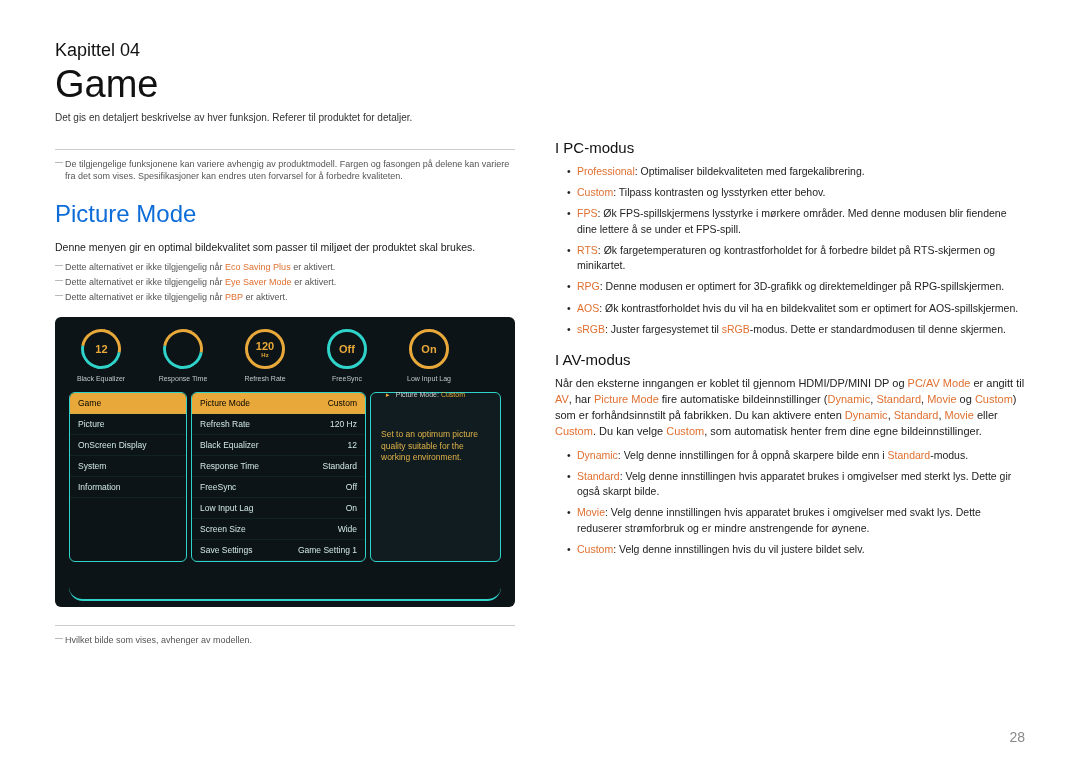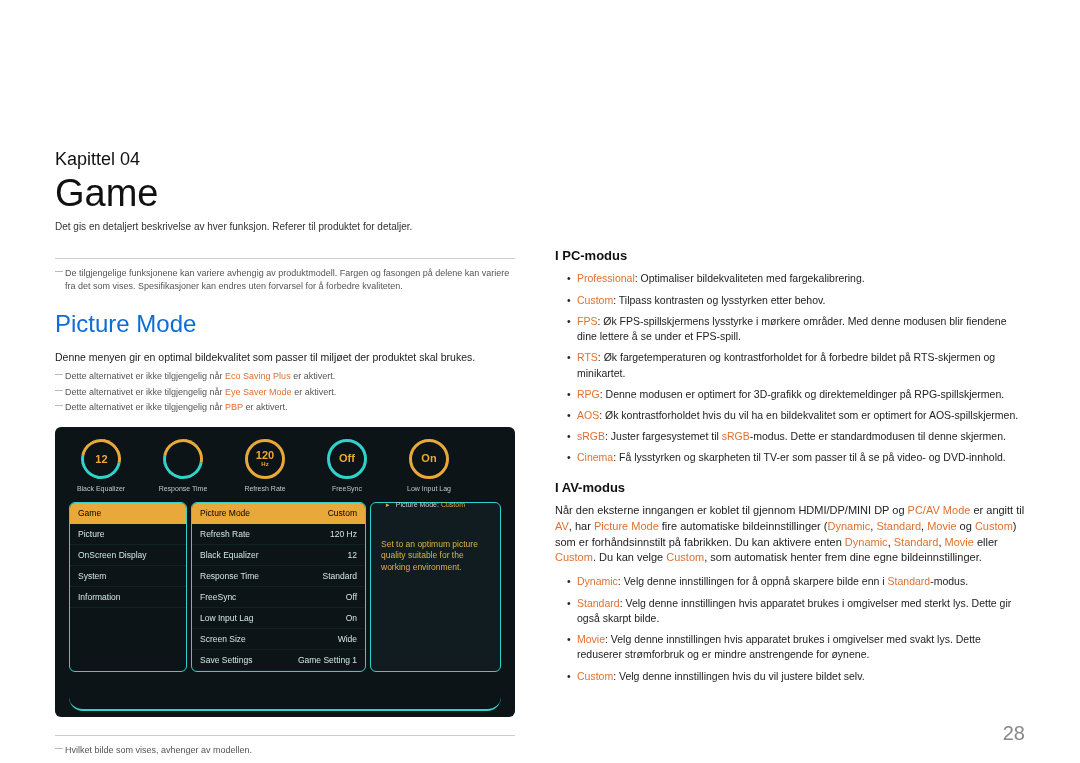--- a/index.html
+++ b/index.html
@@ -4,38 +4,38 @@
 <style>
   * { margin: 0; padding: 0; box-sizing: border-box; }
   body {
     background: #fff;
     font-family: Arial, Helvetica, sans-serif;
     width: 1080px;
     height: 763px;
     position: relative;
     color: #000;
   }
-  .page { padding: 40px 55px 4px 55px; display: flex; flex-direction: column; height: 100%; justify-content: flex-end; }
+  .page { padding: 40px 55px 10px 55px; display: flex; flex-direction: column; height: 100%; }
   .chapter-label { font-size: 18px; font-weight: 500; margin-bottom: 2px; color:#111;}
   .page-title { font-size: 38px; font-weight: 400; margin-bottom: 6px; color:#111;}
   .page-subtitle { font-size: 10px; color: #333; margin-bottom: 16px; }
   .columns { display: flex; gap: 40px;}
   .left-col { flex: 0 0 460px; }
   .right-col { flex: 1; }
   .footnote { font-size: 9px; color:#555; padding-left: 10px; position: relative; margin-bottom: 3px; line-height:1.35;}
   .footnote::before { content:"―"; position:absolute; left:0; top:-1px; font-size:8px; color:#777;}
   .inline-orange { color: #e07030; }
   .section-heading { color: #0d6cd8; font-size: 24px; font-weight: 400; margin: 18px 0 12px; }
   .body-text { font-size: 10.5px; color:#222; line-height:1.4; margin-bottom:6px;}
   hr.thin { border:none; border-top:1px solid #ccc; margin:10px 0 8px;}
-  .sub-heading { font-size: 13px; font-weight: 700; margin-bottom: 8px; color:#111;}
+  .sub-heading { font-size: 15px; font-weight: 400; margin-bottom: 8px; color:#111;}
   ul.bullets { list-style: none; margin-left: 12px; margin-bottom: 14px;}
   ul.bullets li { font-size: 10.5px; color:#222; line-height:1.45; margin-bottom:6px; position:relative; padding-left:10px;}
   ul.bullets li::before { content:"•"; position:absolute; left:0; top:0; color:#222;}
-  .page-num { position:absolute; bottom:18px; right:55px; font-size:20px; color:#888;}
+  .page-num { position:absolute; bottom:18px; right:55px; font-size:14px; color:#888;}
 
   
   .osd {
     width: 460px; height: 290px; background:#0d1417; border-radius:6px;
     position:relative; margin-top:14px; overflow:hidden;
   }
   .gauges { display:flex; gap:18px; padding:12px 14px 4px; }
   .gauge { flex:0 0 64px; display:flex; flex-direction:column; align-items:center; }
   .ring { width:40px; height:40px; border-radius:50%; border:3px solid #2fd3c9; display:flex; align-items:center; justify-content:center; position:relative; background:#0d1417;}
   .ring.partial { border-top-color:#e8a93a; border-right-color:#e8a93a; transform:rotate(-35deg);}
@@ -179,21 +179,20 @@
     <div class="right-col">
       <div class="sub-heading">I PC-modus</div>
       <ul class="bullets" id="pc-list">
           <li><span class="inline-orange">Professional</span>: Optimaliser bildekvaliteten med fargekalibrering.</li>
           <li><span class="inline-orange">Custom</span>: Tilpass kontrasten og lysstyrken etter behov.</li>
           <li><span class="inline-orange">FPS</span>: Øk FPS-spillskjermens lysstyrke i mørkere områder. Med denne modusen blir fiendene dine lettere å se under et FPS-spill.</li>
           <li><span class="inline-orange">RTS</span>: Øk fargetemperaturen og kontrastforholdet for å forbedre bildet på RTS-skjermen og minikartet.</li>
           <li><span class="inline-orange">RPG</span>: Denne modusen er optimert for 3D-grafikk og direktemeldinger på RPG-spillskjermen.</li>
           <li><span class="inline-orange">AOS</span>: Øk kontrastforholdet hvis du vil ha en bildekvalitet som er optimert for AOS-spillskjermen.</li>
           <li><span class="inline-orange">sRGB</span>: Juster fargesystemet til <span class="inline-orange">sRGB</span>-modus. Dette er standardmodusen til denne skjermen.</li>
-          <li><span class="inline-orange">Cinema</span>: Få lysstyrken og skarpheten til TV-er som passer til å se på video- og DVD-innhold.</li>
         </ul>
 
       <div class="sub-heading">I AV-modus</div>
       <div class="long-para">
         <span>Når den eksterne inngangen er koblet til gjennom HDMI/DP/MINI DP og </span><span class="inline-orange">PC/AV Mode</span><span> er angitt til </span><span class="inline-orange">AV</span><span>, har </span><span class="inline-orange">Picture Mode</span><span> fire automatiske bildeinnstillinger (</span><span class="inline-orange">Dynamic</span><span>, </span><span class="inline-orange">Standard</span><span>, </span><span class="inline-orange">Movie</span><span> og </span><span class="inline-orange">Custom</span><span>) som er forhåndsinnstilt på fabrikken. Du kan aktivere enten </span><span class="inline-orange">Dynamic</span><span>, </span><span class="inline-orange">Standard</span><span>, </span><span class="inline-orange">Movie</span><span> eller </span><span class="inline-orange">Custom</span><span>. Du kan velge </span><span class="inline-orange">Custom</span><span>, som automatisk henter frem dine egne bildeinnstillinger.</span>
       </div>
       <ul class="bullets" id="av-list">
           <li><span class="inline-orange">Dynamic</span>: Velg denne innstillingen for å oppnå skarpere bilde enn i <span class="inline-orange">Standard</span>-modus.</li>
           <li><span class="inline-orange">Standard</span>: Velg denne innstillingen hvis apparatet brukes i omgivelser med sterkt lys. Dette gir også skarpt bilde.</li>
           <li><span class="inline-orange">Movie</span>: Velg denne innstillingen hvis apparatet brukes i omgivelser med svakt lys. Dette reduserer strømforbruk og er mindre anstrengende for øynene.</li>

